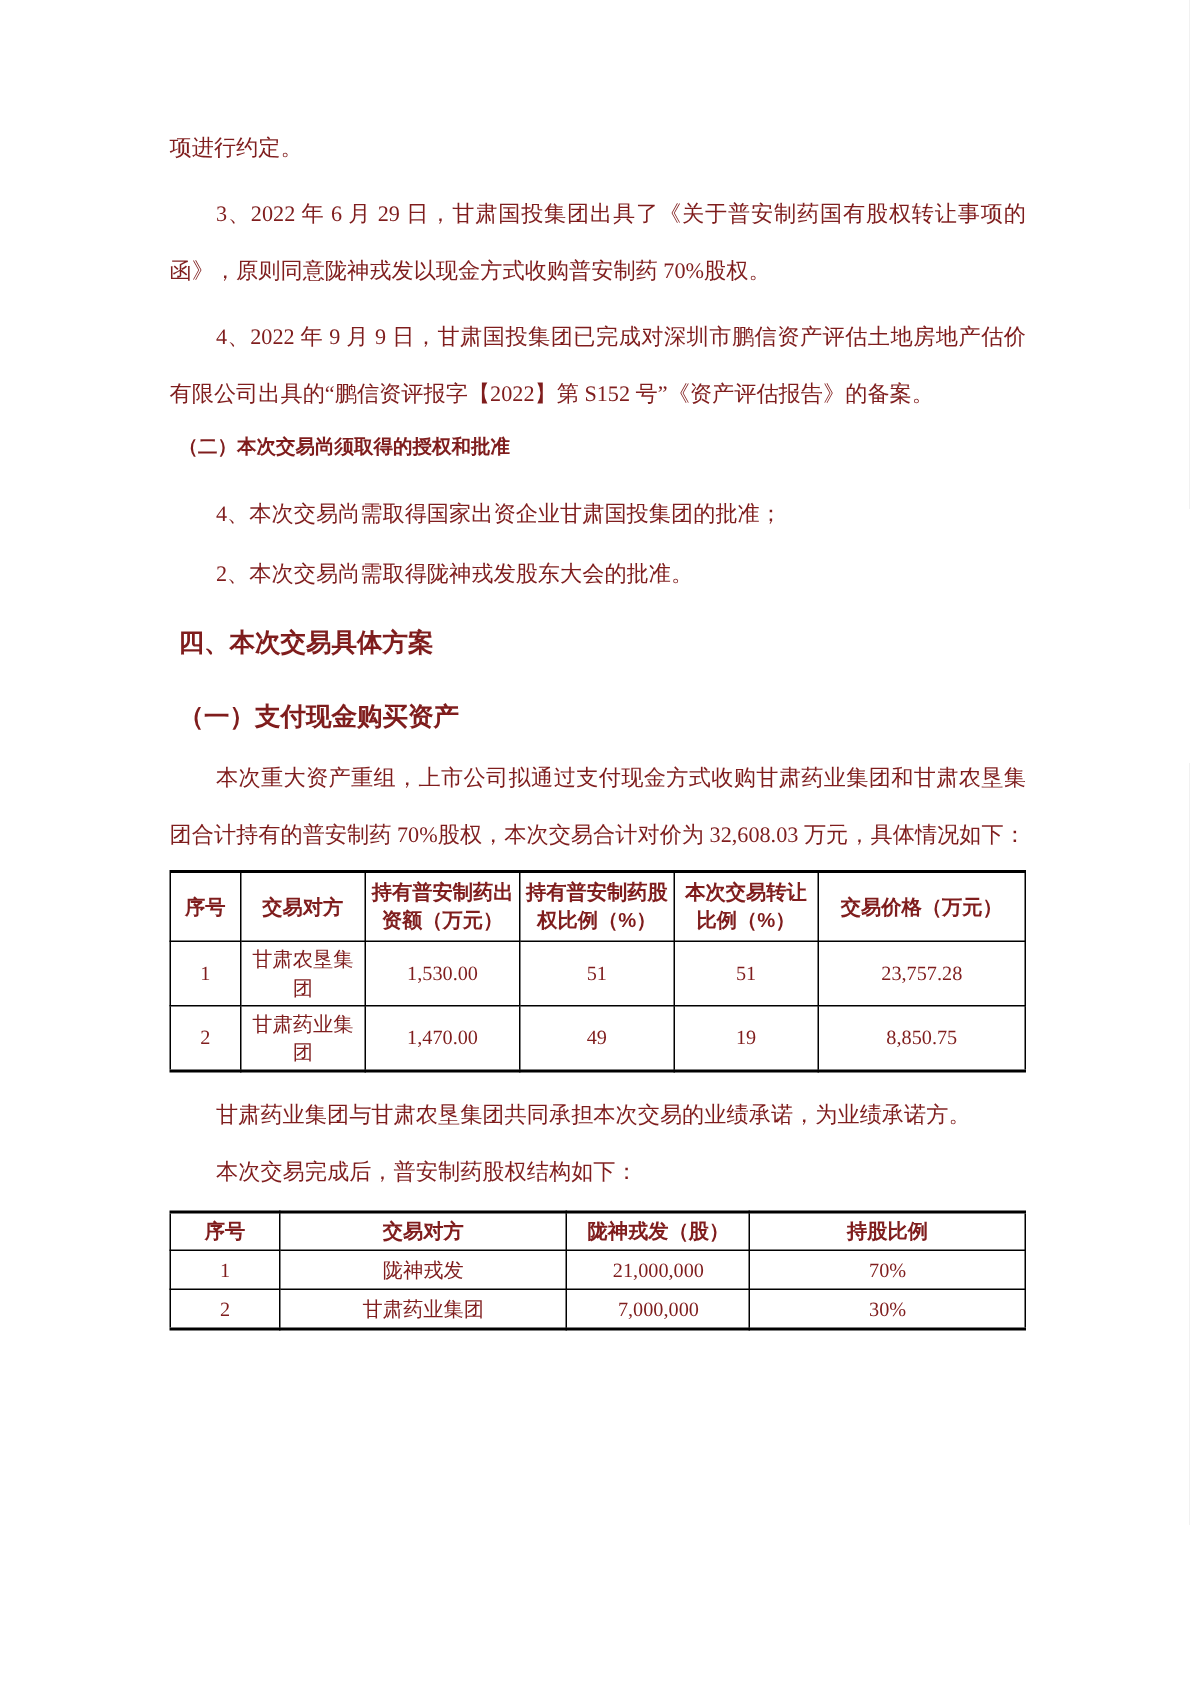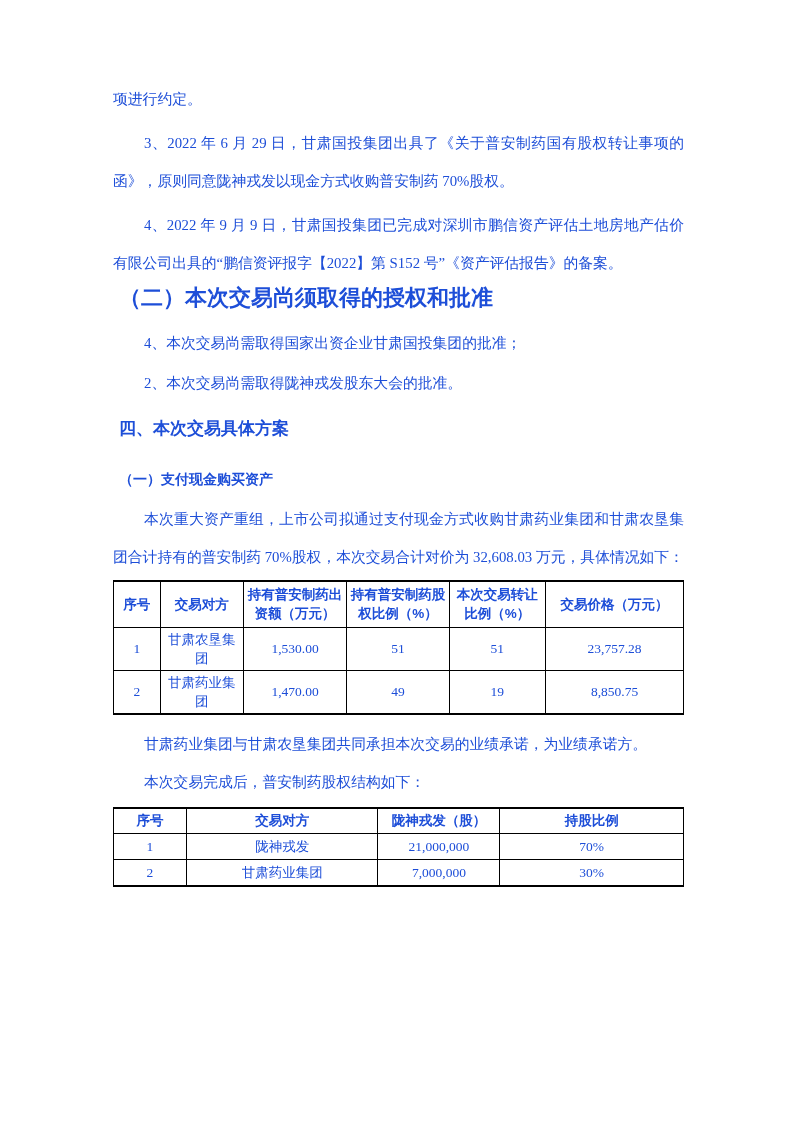--- a/index.html
+++ b/index.html
@@ -5,51 +5,51 @@
   html, body { margin: 0; padding: 0; background: #e8e8e8; }
   .page {
     position: relative;
     width: 793px;
     height: 1122px;
     background: #ffffff;
     margin: 0 auto;
     box-sizing: border-box;
     padding: 80px 109px 0 113px;
     font-family: "Liberation Serif", "DejaVu Serif", serif;
-    color: #1d4ed8;
+    color: #7f1d1d;
     overflow: hidden;
   }
   .body-text {
     font-size: 14.8px;
     line-height: 38px;
     text-align: justify;
     margin: 0;
   }
   .indent { text-indent: 31px; }
   .mb6 { margin-bottom: 6px; }
   .mb2 { margin-bottom: 2px; }
   .mb4 { margin-bottom: 4px; }
   .heading2 {
     font-family: "Liberation Sans", "DejaVu Sans", sans-serif;
     font-weight: bold;
-    font-size: 22px;
+    font-size: 13px;
     line-height: 28px;
     margin: 2px 0 12px 6px;
   }
   .heading1 {
     font-family: "Liberation Sans", "DejaVu Sans", sans-serif;
     font-weight: bold;
     font-size: 17px;
     line-height: 30px;
     margin: 12px 0 22px 6px;
   }
   .heading2b {
     font-family: Liberation Mono, monospace;
     font-weight: bold;
-    font-size: 14px;
+    font-size: 17px;
     line-height: 28px;
     margin: 0 0 6px 6px;
   }
   table.doc-table {
     width: 100%;
     border-collapse: collapse;
     table-layout: fixed;
     font-family: "Liberation Serif", "DejaVu Serif", serif;
     font-size: 13.5px;
     border-top: 2.5px solid #000;

